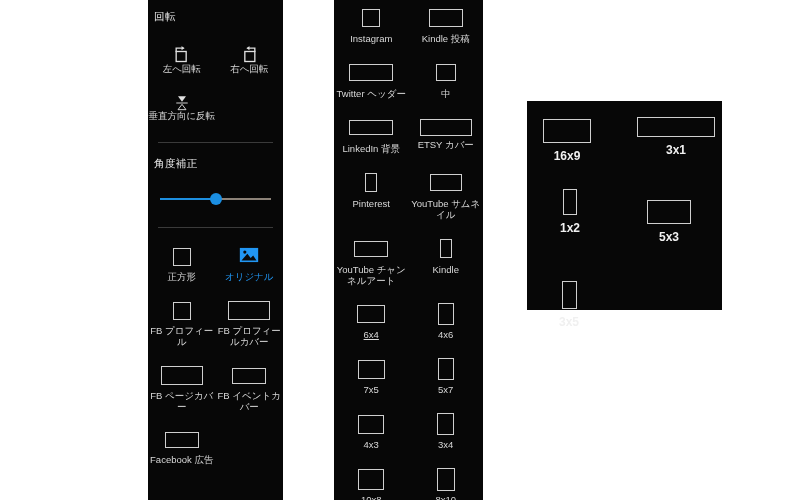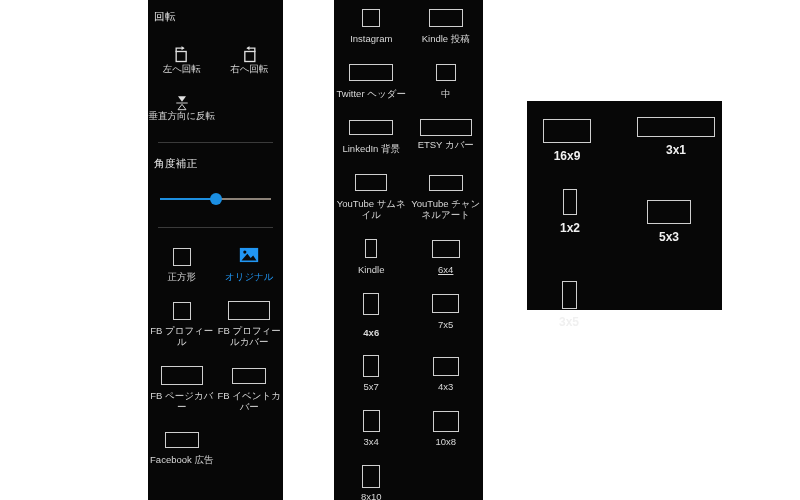--- a/index.html
+++ b/index.html
@@ -301,20 +301,26 @@
         <span class="lbl" style="margin-top: 4px;">LinkedIn 背景</span>
       </div>
       <div class="tool">
         <span class="ico" style="height: 24px;">
           <div class="box" style="width: 52px; height: 17px;"></div>
         </span>
         <span class="lbl" style="margin-top: 0;">ETSY カバー</span>
       </div>
       <div class="tool">
         <span class="ico" style="height: 24px;">
+          <div class="box" style="width: 12px; height: 19px;"></div>
+        </span>
+        <span class="lbl" style="margin-top: 4px;">Pinterest</span>
+      </div>
+      <div class="tool">
+        <span class="ico" style="height: 24px;">
           <div class="box" style="width: 32px; height: 17px;"></div>
         </span>
         <span class="lbl" style="margin-top: 4px;">YouTube サムネイル</span>
       </div>
       <div class="tool">
         <span class="ico" style="height: 24px;">
           <div class="box" style="width: 34px; height: 16px;"></div>
         </span>
         <span class="lbl" style="margin-top: 4px;">YouTube チャンネルアート</span>
       </div>
@@ -327,21 +333,21 @@
       <div class="tool">
         <span class="ico" style="height: 24px;">
           <div class="box" style="width: 28px; height: 18px;"></div>
         </span>
         <span class="lbl" style="margin-top: 4px; text-decoration: underline;">6x4</span>
       </div>
       <div class="tool">
         <span class="ico" style="height: 24px;">
           <div class="box" style="width: 16px; height: 22px;"></div>
         </span>
-        <span class="lbl" style="margin-top: 12px; font-weight: bold;">4x6</span>
+        <span class="lbl" style="margin-top: 4px;">4x6</span>
       </div>
       <div class="tool">
         <span class="ico" style="height: 24px;">
           <div class="box" style="width: 27px; height: 19px;"></div>
         </span>
         <span class="lbl" style="margin-top: 4px;">7x5</span>
       </div>
       <div class="tool">
         <span class="ico" style="height: 24px;">
           <div class="box" style="width: 16px; height: 22px;"></div>

